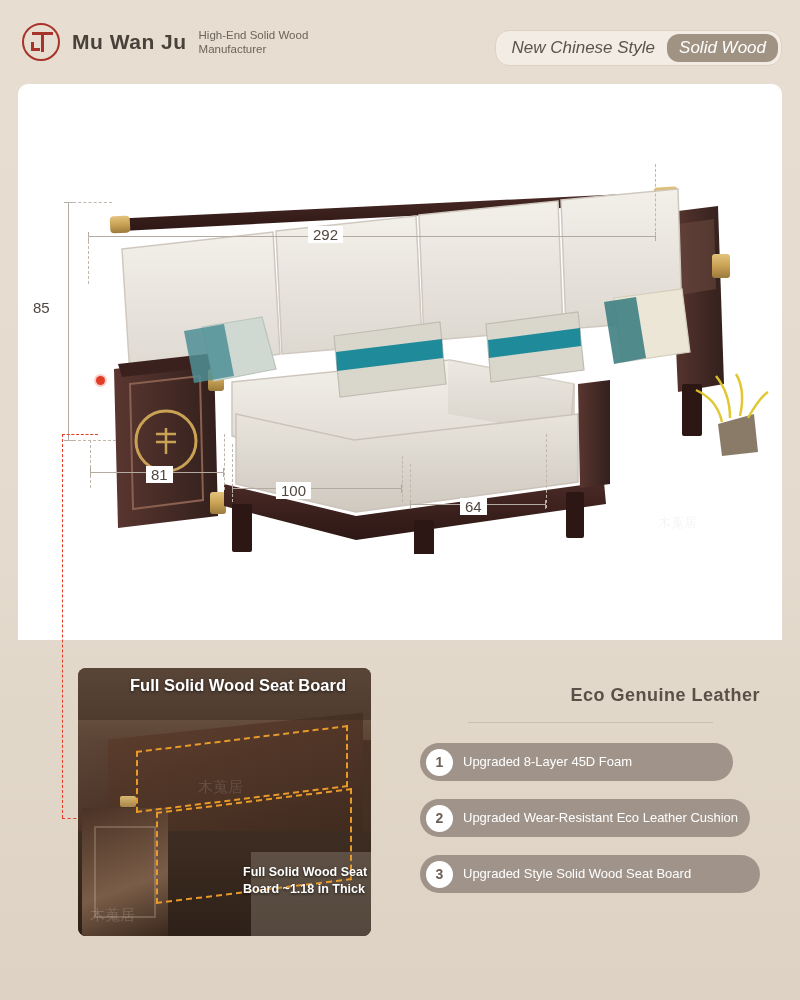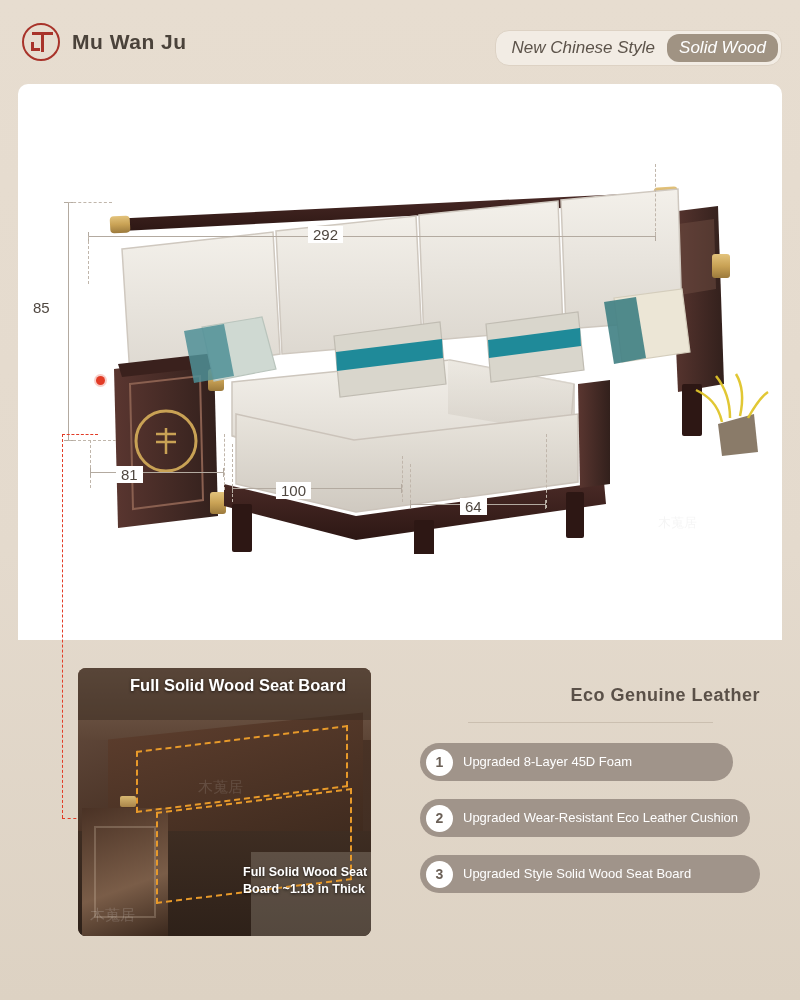--- a/index.html
+++ b/index.html
@@ -189,20 +189,21 @@
 </head>
 <body>
 
 <div class="page">
 
   <div class="header">
     <div class="logo-mark">
       <div class="logo-j"></div>
     </div>
     <div class="brand">Mu Wan Ju</div>
+    <div class="brand-sub">High-End Solid Wood Manufacturer</div>
     <div class="tags">
       <div class="tag">New Chinese Style</div>
       <div class="tag active">Solid Wood</div>
     </div>
   </div>
 
   <div class="card">
 
     <div class="wm" style="left:640px;top:430px;">木蒐居</div>
 
@@ -297,21 +298,21 @@
     <div class="dim-line dim-h" style="left:46px;top:356px;width:9px;"></div>
     <div class="dash-h" style="left:50px;top:118px;width:44px;"></div>
     <div class="dash-h" style="left:50px;top:356px;width:48px;"></div>
     <div class="dim-label" style="left:10px;top:215px;">85</div>
 
     <div class="dash-v" style="left:72px;top:356px;height:48px;"></div>
     <div class="dash-v" style="left:206px;top:350px;height:56px;"></div>
     <div class="dim-line dim-h" style="left:72px;top:388px;width:134px;"></div>
     <div class="tick" style="left:72px;top:384px;"></div>
     <div class="tick" style="left:205px;top:384px;"></div>
-    <div class="dim-label" style="left:98px;top:382px;">81</div>
+    <div class="dim-label" style="left:128px;top:382px;">81</div>
 
     <div class="dash-v" style="left:214px;top:360px;height:58px;"></div>
     <div class="dash-v" style="left:384px;top:372px;height:46px;"></div>
     <div class="dim-line dim-h" style="left:214px;top:404px;width:170px;"></div>
     <div class="tick" style="left:214px;top:400px;"></div>
     <div class="tick" style="left:383px;top:400px;"></div>
     <div class="dim-label" style="left:258px;top:398px;">100</div>
 
     <div class="dash-v" style="left:392px;top:380px;height:44px;"></div>
     <div class="dash-v" style="left:528px;top:350px;height:74px;"></div>

